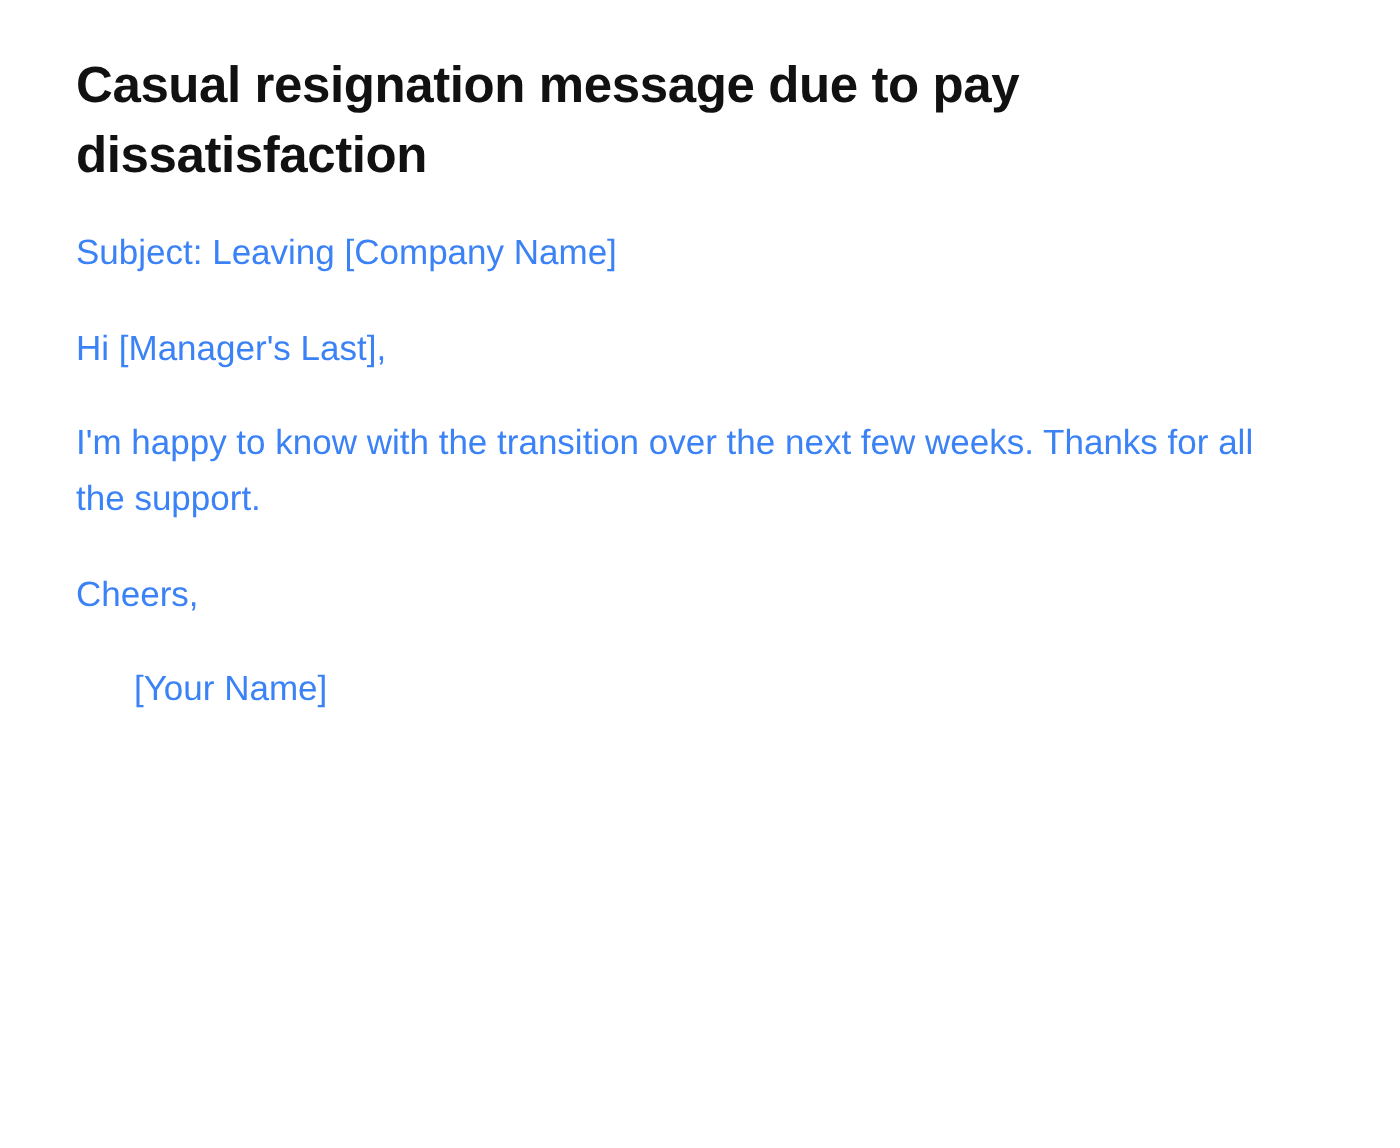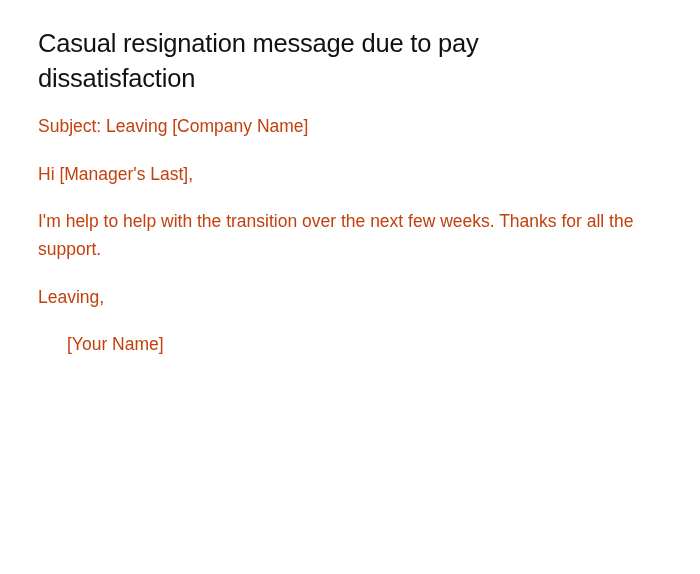--- a/index.html
+++ b/index.html
@@ -17,44 +17,44 @@
   .page {
     box-sizing: border-box;
     width: 700px;
     height: 574px;
     padding: 26px 38px 0 38px;
     background: #ffffff;
   }
   .doc-title {
     font-size: 25.5px;
     line-height: 1.38;
-    font-weight: normal;
+    font-weight: bold;
     color: #111111;
     margin: 0 0 16px 0;
     letter-spacing: -0.2px;
     max-width: 560px;
   }
   .doc-body p {
     font-size: 17.5px;
     line-height: 1.62;
-    color: #c2410c;
+    color: #3b82f6;
     margin: 0 0 19px 0;
     max-width: 605px;
     font-weight: normal;
   }
   .doc-body p:last-child {
     margin-bottom: 0;
     margin-left: 29px;
   }
 </style>
 </head>
 <body>
 
 <div class="page">
   <h1 class="doc-title">Casual resignation message due to pay dissatisfaction</h1>
   <div class="doc-body">
     <p>Subject: Leaving [Company Name]</p>
     <p>Hi [Manager's Last],</p>
-    <p>I'm help to help with the transition over the next few weeks. Thanks for all the support.</p>
-    <p>Leaving,</p>
+    <p>I'm happy to know with the transition over the next few weeks. Thanks for all the support.</p>
+    <p>Cheers,</p>
     <p>[Your Name]</p>
   </div>
 </div>
 
 </body></html>

